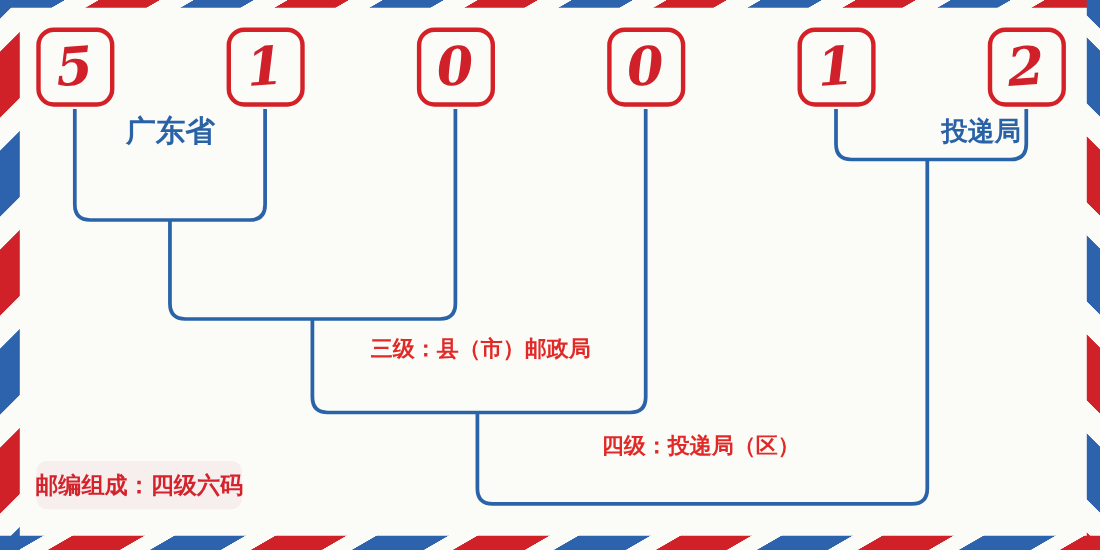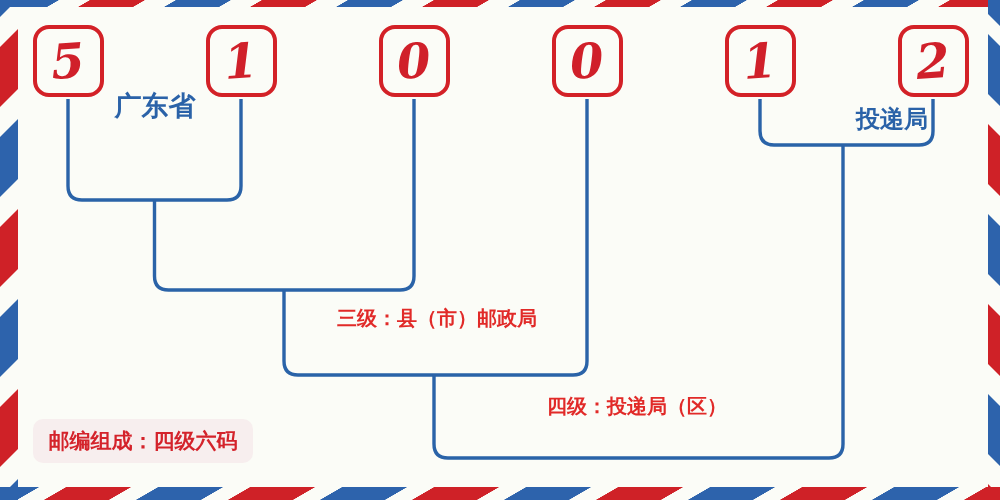--- a/index.html
+++ b/index.html
@@ -60,21 +60,21 @@
   }
   .lvl-title.small{font-size:22px;}
   .lvl-title.mid{font-size:24px;}
   .lvl-desc{
     font-family:"Liberation Sans", sans-serif;font-weight:700;
     font-size:20px;line-height:1.08;color:#e12a28;margin-top:3px;
   }
   .lvl-desc.gap{margin-top:9px;}
   
   .badge{
-    position:absolute;left:33px;top:419px;width:220px;height:44px;
+    position:absolute;left:33px;top:419px;width:187px;height:44px;
     background:#f7eeee;border-radius:10px;
     display:flex;align-items:center;justify-content:center;
   }
   .badge-text{
     font-family:"DejaVu Serif", serif;font-weight:700;
     font-size:21px;color:#d4232b;white-space:nowrap;
   }
 </style>
 </head>
 <body>
@@ -116,21 +116,21 @@
   <div class="digit-box" style="left:551.5px">
       <span class="digit">0</span>
     </div>
   <div class="digit-box" style="left:724.5px">
       <span class="digit">1</span>
     </div>
   <div class="digit-box" style="left:897.5px">
       <span class="digit">2</span>
     </div>
 
-  <div class="lvl" style="left:155px;top:90px">
+  <div class="lvl" style="left:155px;top:104px">
     <div class="lvl-title">广东省</div>
     <div class="lvl-desc">
     </div>
   </div>
 
   <div class="lvl" style="left:284px;top:220px">
   </div>
 
   <div class="lvl" style="left:437px;top:305px">
     <div class="lvl-desc">三级：县（市）邮政局</div>

